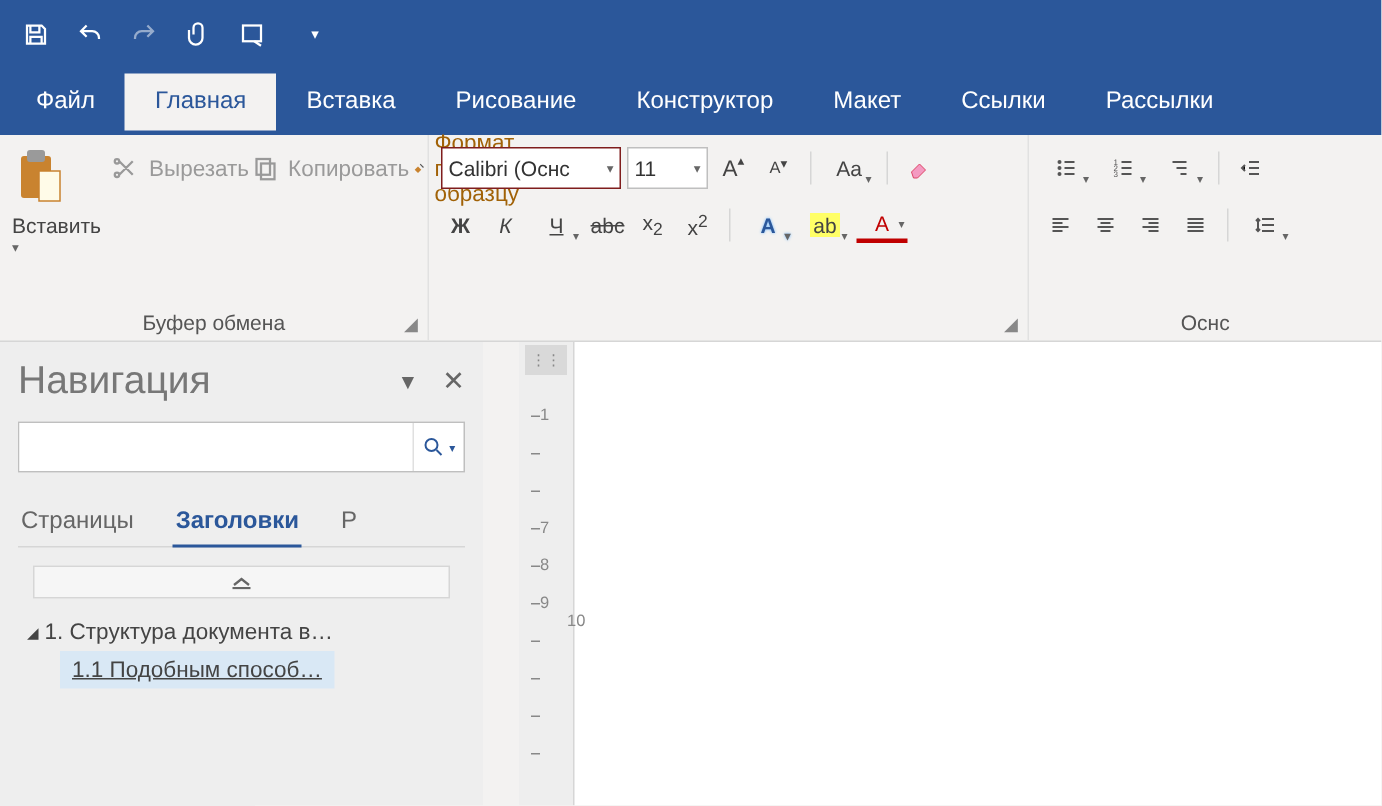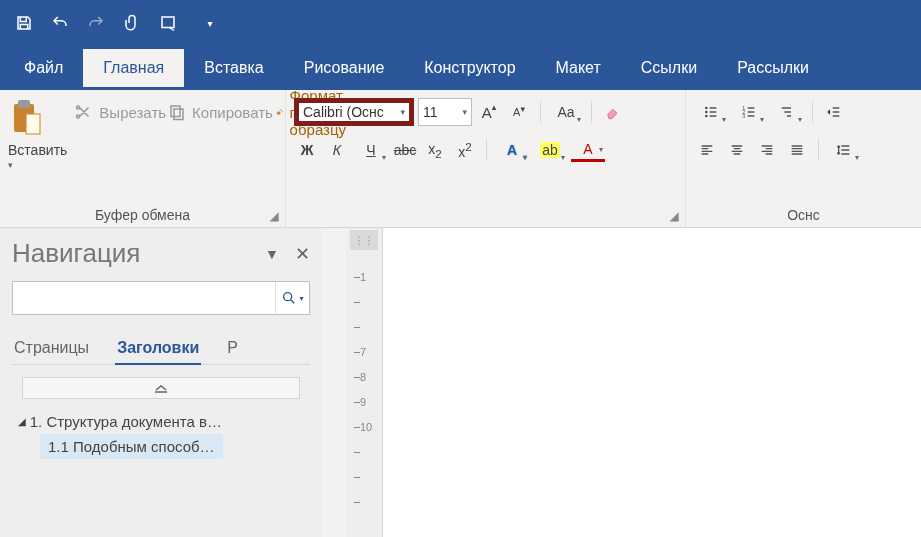--- a/index.html
+++ b/index.html
@@ -23,21 +23,21 @@
   .group-label { text-align: center; font-size: 14px; color: #555; padding: 4px 0 2px 0; position:relative;}
   .group-launcher { position:absolute; right:4px; bottom:4px; width:14px; height:14px; color:#888; font-size:12px; display:flex; align-items:center; justify-content:center;}
   .bigbtn { display: flex; flex-direction: column; gap: 4px; width: 66px; padding: 4px 0; color: #444; font-size: 14px;}
   .bigbtn .caret-down { font-size: 9px; color:#666; margin-top:-2px;}
   .smallbtn { display: flex; align-items: center; gap: 6px; height: 28px; color: #9a9a9a; font-size: 15px;}
   .smallbtn .ico { width:18px; height:18px; display:flex; align-items:center; justify-content:center; color:#888;}
   .smallbtn.enabled { color:#a16207; }
   .stackcol { display:flex; flex-direction:row; gap:2px; }
   
   .font-row1, .font-row2 { display:flex; align-items:center; gap:4px; }
-  .font-name { width:120px; height:28px; border:5px solid #7f1d1d; background:#fff; font-size:14px; padding:2px 4px; display:flex; align-items:center; justify-content:space-between; color:#333;}
+  .font-name { width:120px; height:28px; border:1px solid #7f1d1d; background:#fff; font-size:14px; padding:2px 4px; display:flex; align-items:center; justify-content:space-between; color:#333;}
   .font-size { width:54px; height:28px; border:1px solid #bfbfbf; background:#fff; font-size:14px; padding:2px 4px; display:flex; align-items:center; justify-content:space-between; color:#333;}
   .dd-caret { font-size:9px; color:#666; }
   .rb { width:26px; height:28px; display:flex; align-items:center; justify-content:center; color:#444; font-size:14px;}
   .rb.split { width:34px; position:relative; }
   .rb.split::after { content:"▾"; font-size:8px; color:#666; position:absolute; right:2px; bottom:2px; }
   .rb svg { width:16px; height:16px; }
   .sep-v { width:1px; height:22px; background:#d6d6d6; margin:0 4px; }
 
   
   .lower { display:flex; height: calc(537px - 46px - 44px - 138px); gap: 24px; }
@@ -49,21 +49,21 @@
   .search-input { flex:1; border:none; outline:none; padding:0 6px; font-size:14px; }
   .search-go { width:34px; display:flex; align-items:center; justify-content:center; border-left:1px solid #e0e0e0; color:#2b579a;}
   .caret-down-sm { font-size:8px; color:#2b579a; margin-left:2px;}
   .nav-tabs { display:flex; border-bottom:1px solid #d6d6d6; gap:24px; }
   .nav-tab { padding:6px 2px; font-size:16px; color:#666; }
   .nav-tab.active { color:#2b579a; border-bottom:2px solid #2b579a; margin-bottom:-1px; font-weight:600;}
   .nav-hdr-collapse { margin:12px 10px 6px 10px; height:22px; border:1px solid #d6d6d6; background:#f6f6f6; display:flex; align-items:center; justify-content:center; color:#666;}
   .nav-items { font-size:15px; color:#444; padding:4px 0 0 0;}
   .nav-l1 { padding:4px 6px; display:flex; align-items:center; gap:4px;}
   .nav-l1 .tw { font-size:10px; color:#444; }
-  .nav-l2 { margin-left:28px; padding:4px 8px; background:#d9e8f5; color:#444; display:inline-block;}
+  .nav-l2 { margin-left:28px; padding:4px 8px; background:#d9e8f5; color:#444; display:inline-block;text-decoration:underline;}
   
   .rulerwrap { flex:1; display:flex; }
   .vruler { width:36px; background:#eee; }
   .vruler .grab { height:20px; background:#d9d9d9; margin:2px 4px; display:flex; align-items:center; justify-content:center; color:#888; font-size:10px;}
   .vruler .ticks { position:relative; height:100%;}
   .vruler .tick { position:absolute; left:8px; width:6px; height:1px; background:#888; }
   .vruler .tickn { position:absolute; left:14px; font-size:11px; color:#888; transform:translateY(-50%);}
   .docarea { flex:1; background:#fff; border-left:1px solid #d6d6d6;}
 </style>
 </head>
@@ -334,21 +334,21 @@
           <div class="tickn" style="top:25px;">1</div>
         <div class="tick" style="top:50px;"></div>
         <div class="tick" style="top:75px;"></div>
         <div class="tick" style="top:100px;"></div>
           <div class="tickn" style="top:100px;">7</div>
         <div class="tick" style="top:125px;"></div>
           <div class="tickn" style="top:125px;">8</div>
         <div class="tick" style="top:150px;"></div>
           <div class="tickn" style="top:150px;">9</div>
         <div class="tick" style="top:175px;"></div>
-          <div class="tickn" style="top:175px;">10</div>
+          <div class="tickn" style="top:162px;margin-left:18px;">10</div>
         <div class="tick" style="top:200px;"></div>
         <div class="tick" style="top:225px;"></div>
         <div class="tick" style="top:250px;"></div>
       </div>
     </div>
     <div class="docarea"></div>
   </div>
 </div>
 
 </body></html>

